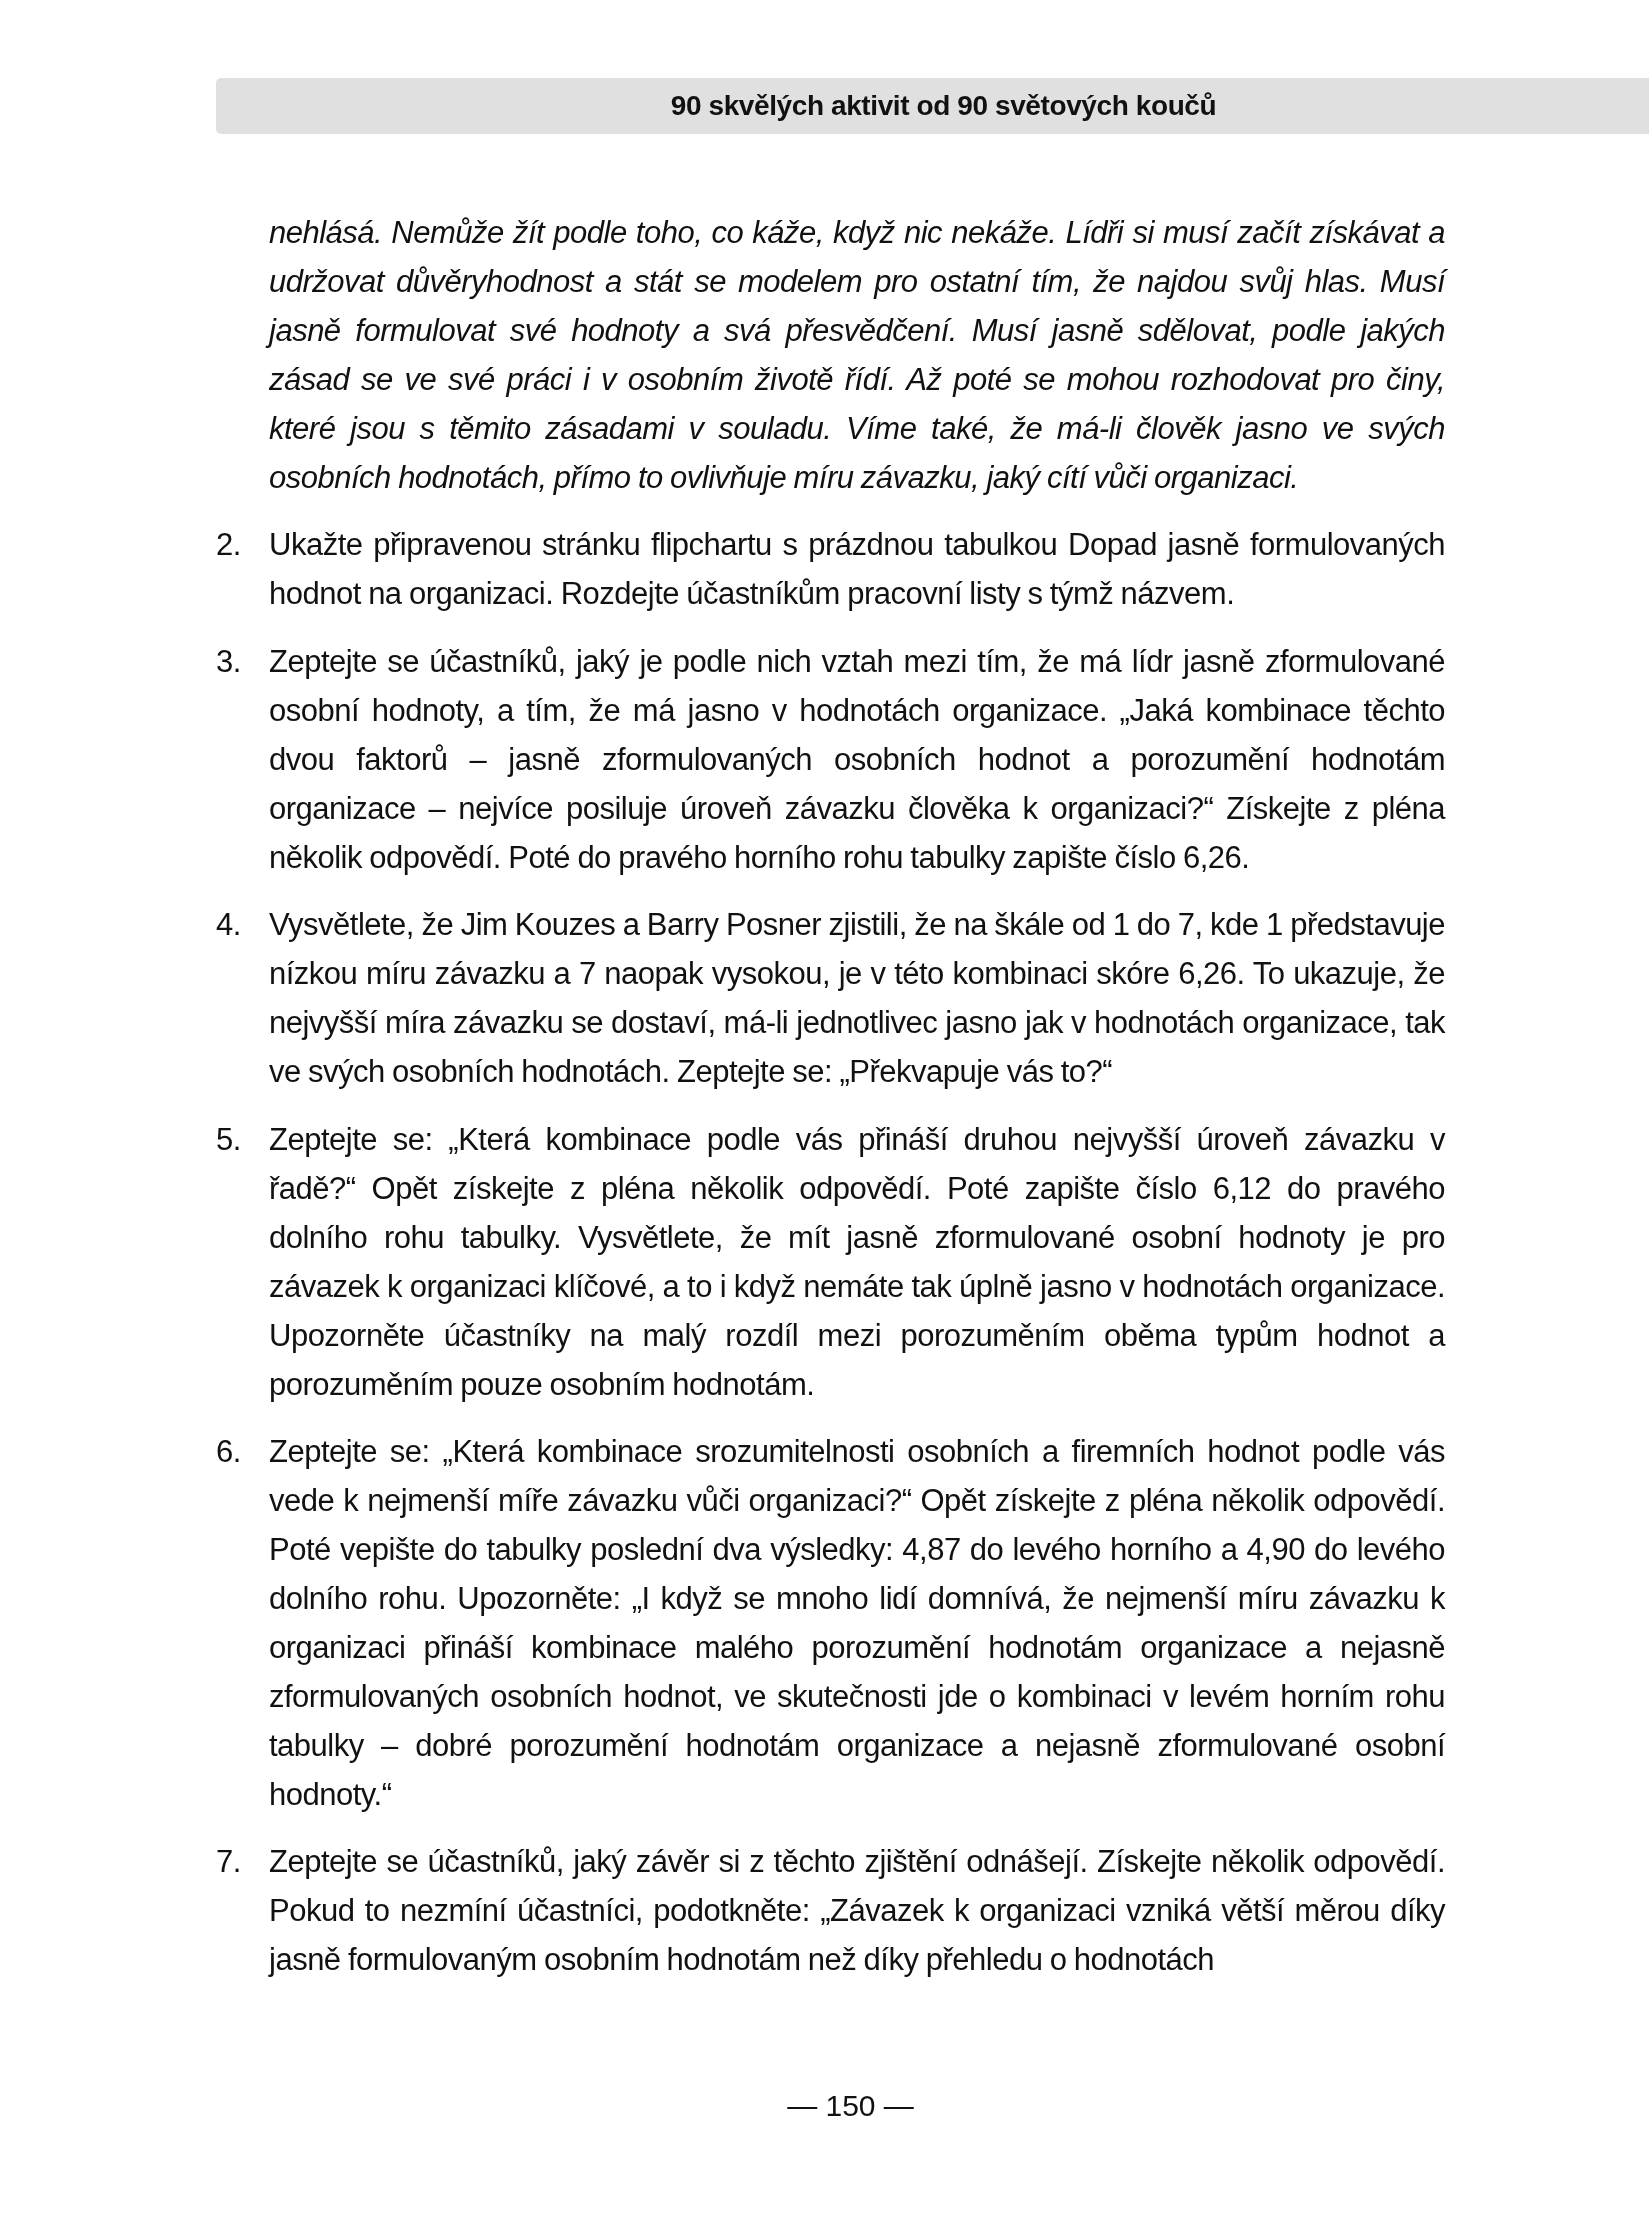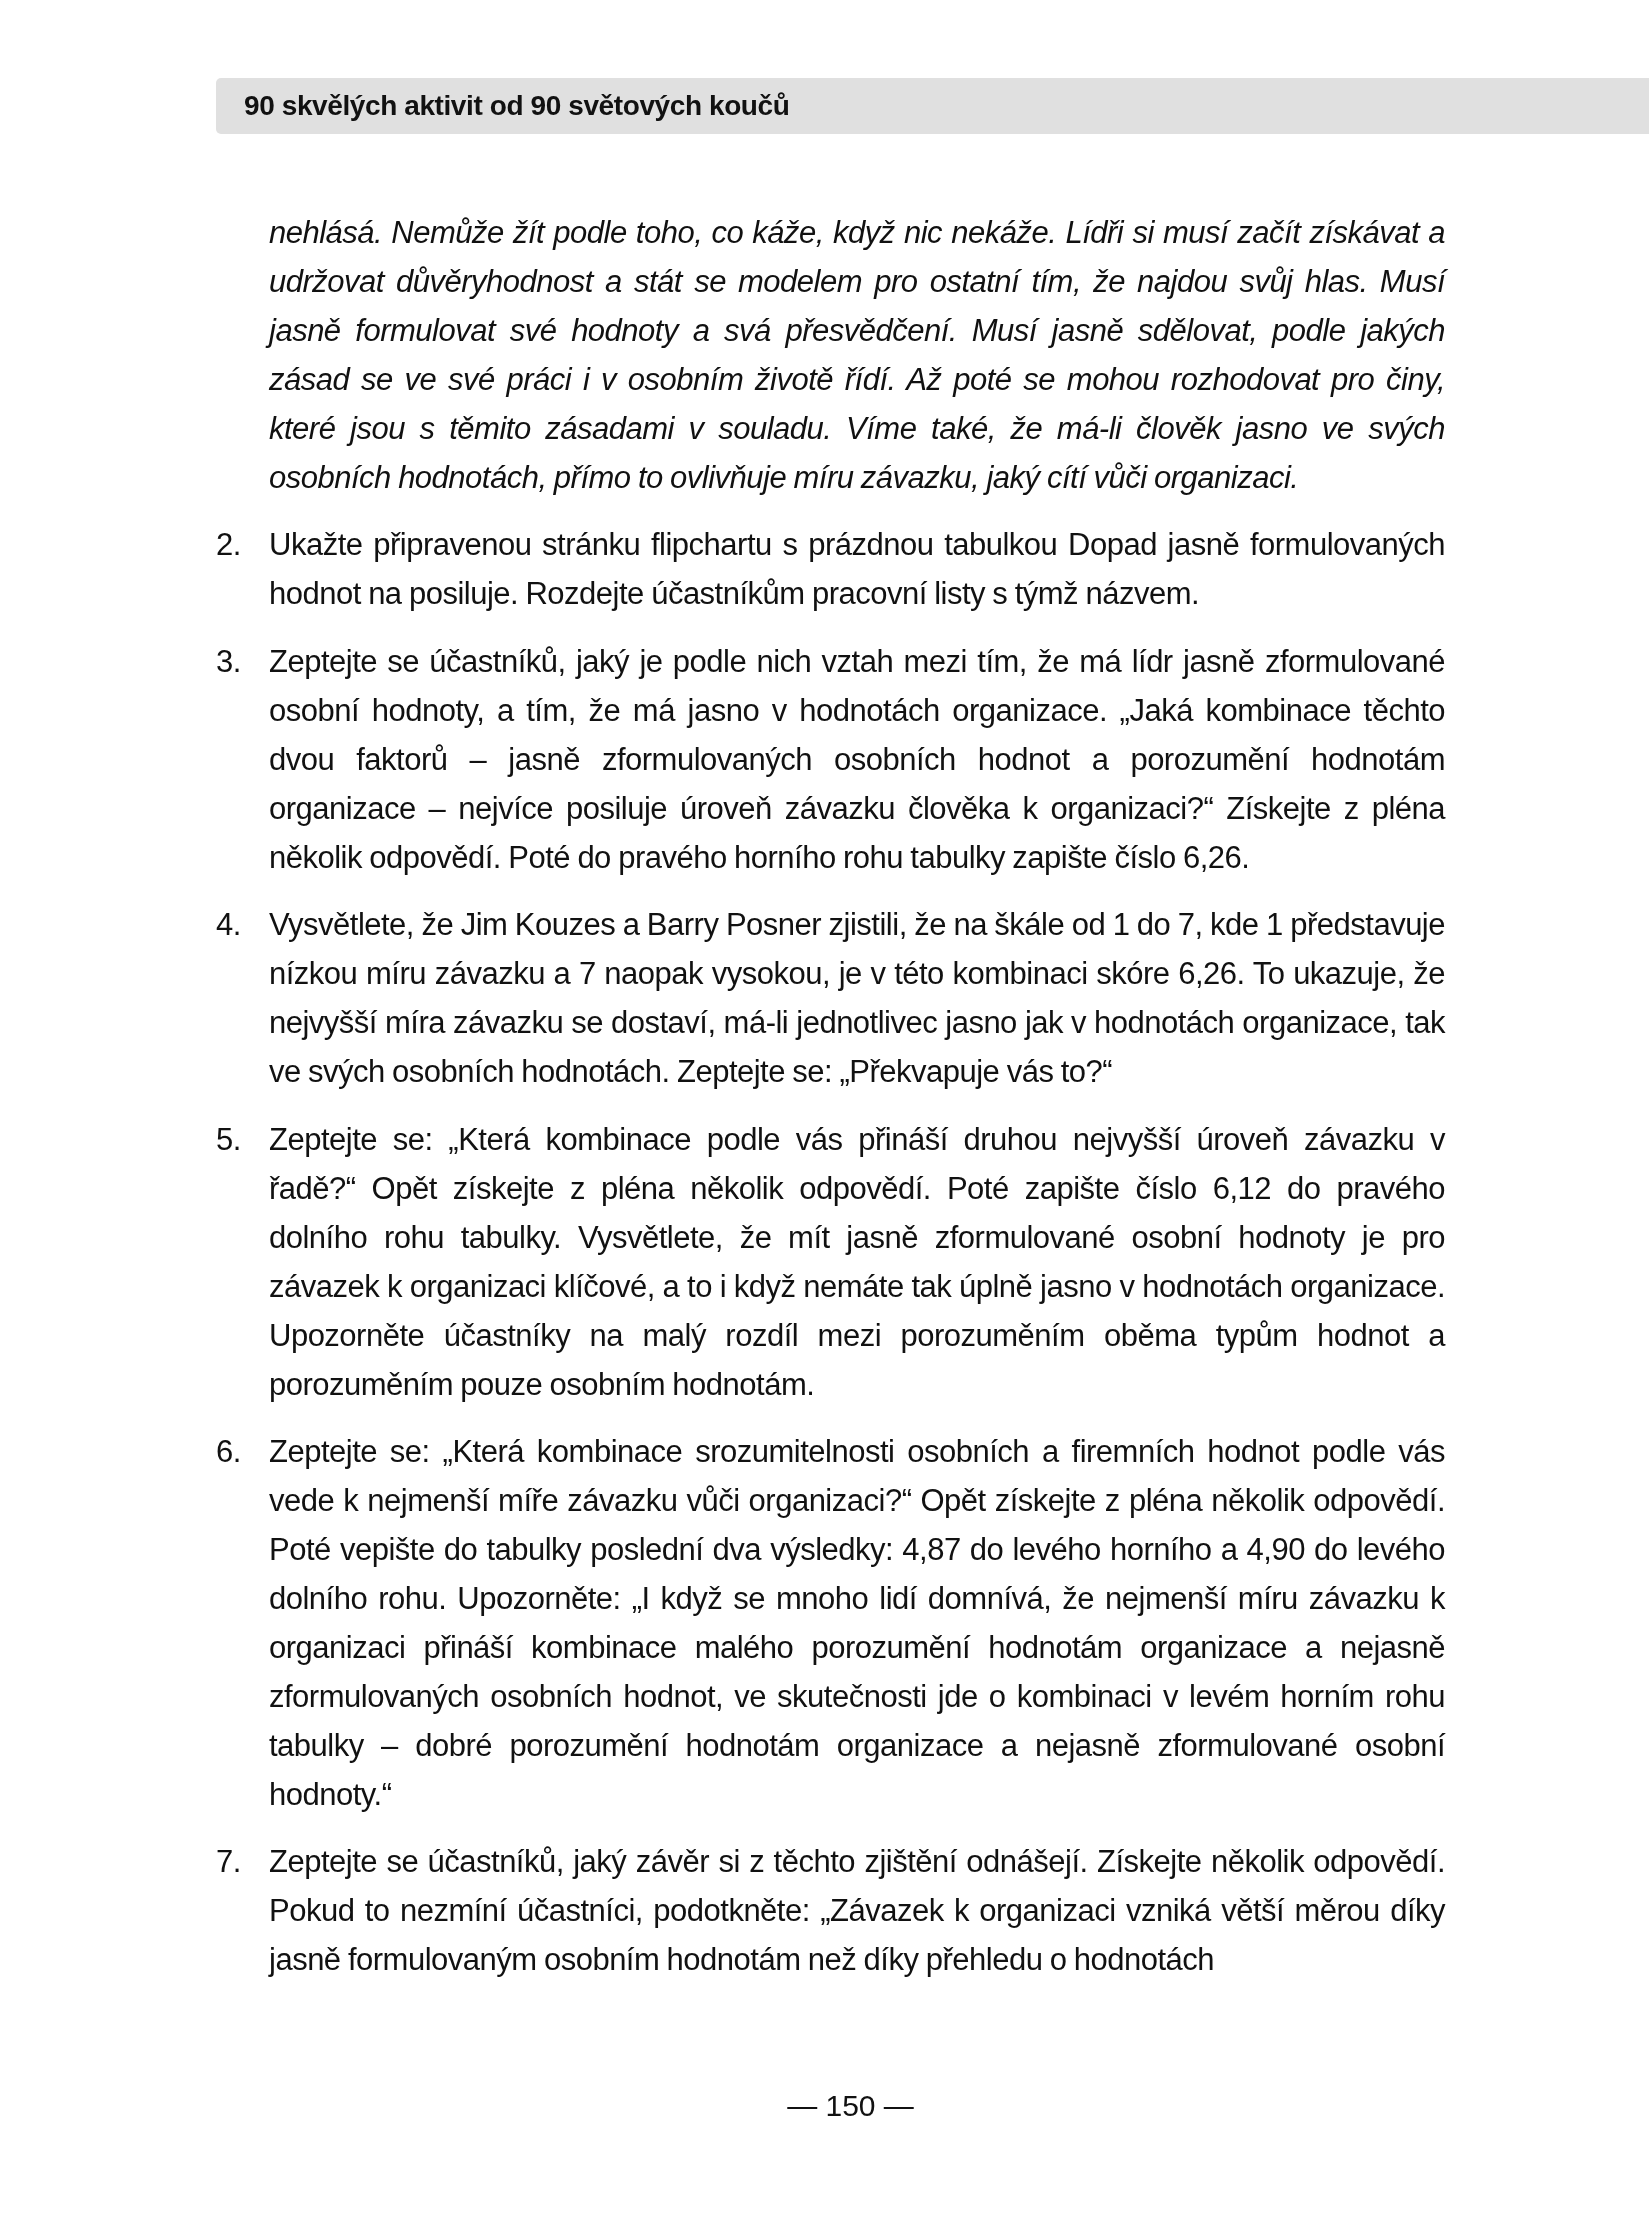--- a/index.html
+++ b/index.html
@@ -17,23 +17,24 @@
     }
     .running-header {
       position: absolute;
       left: 216px;
       top: 78px;
       width: 1433px;
       height: 56px;
       background: #e0e0e0;
       border-radius: 5px 0 0 5px;
       box-sizing: border-box;
-      padding-left: 28px;
+      padding-left: 22px;
       display: flex;
       align-items: center;
+      justify-content: center;
     }
     .running-header span {
       font-size: 28px;
       font-weight: bold;
       letter-spacing: -0.4px;
       color: #111;
     }
     .content {
       position: absolute;
       left: 216px;
@@ -86,21 +87,21 @@
 <div class="running-header">
   <span>90 skvělých aktivit od 90 světových koučů</span>
 </div>
 
 <div class="content">
   <p class="para-italic">nehlásá. Nemůže žít podle toho, co káže, když nic nekáže. Lídři si musí začít získávat a udržovat důvěryhodnost a stát se modelem pro ostatní tím, že najdou svůj hlas. Musí jasně formulovat své hodnoty a svá přesvědčení. Musí jasně sdělovat, podle jakých zásad se ve své práci i v osobním životě řídí. Až poté se mohou rozhodovat pro činy, které jsou s těmito zásadami v souladu. Víme také, že má-li člověk jasno ve svých osobních hodnotách, přímo to ovlivňuje míru závazku, jaký cítí vůči organizaci.</p>
 
   <ol class="steps">
     <li class="step">
       <span class="step-num">2.</span>
-      <span>Ukažte připravenou stránku flipchartu s prázdnou tabulkou Dopad jasně formulovaných hodnot na posiluje. Rozdejte účastníkům pracovní listy s týmž názvem.</span>
+      <span>Ukažte připravenou stránku flipchartu s prázdnou tabulkou Dopad jasně formulovaných hodnot na organizaci. Rozdejte účastníkům pracovní listy s týmž názvem.</span>
     </li>
     <li class="step">
       <span class="step-num">3.</span>
       <span>Zeptejte se účastníků, jaký je podle nich vztah mezi tím, že má lídr jasně zformulované osobní hodnoty, a tím, že má jasno v hodnotách organizace. „Jaká kombinace těchto dvou faktorů – jasně zformulovaných osobních hodnot a porozumění hodnotám organizace – nejvíce posiluje úroveň závazku člověka k organizaci?“ Získejte z pléna několik odpovědí. Poté do pravého horního rohu tabulky zapište číslo 6,26.</span>
     </li>
     <li class="step">
       <span class="step-num">4.</span>
       <span>Vysvětlete, že Jim Kouzes a Barry Posner zjistili, že na škále od 1 do 7, kde 1 představuje nízkou míru závazku a 7 naopak vysokou, je v této kombinaci skóre 6,26. To ukazuje, že nejvyšší míra závazku se dostaví, má-li jednotlivec jasno jak v hodnotách organizace, tak ve svých osobních hodnotách. Zeptejte se: „Překvapuje vás to?“</span>
     </li>
     <li class="step">

